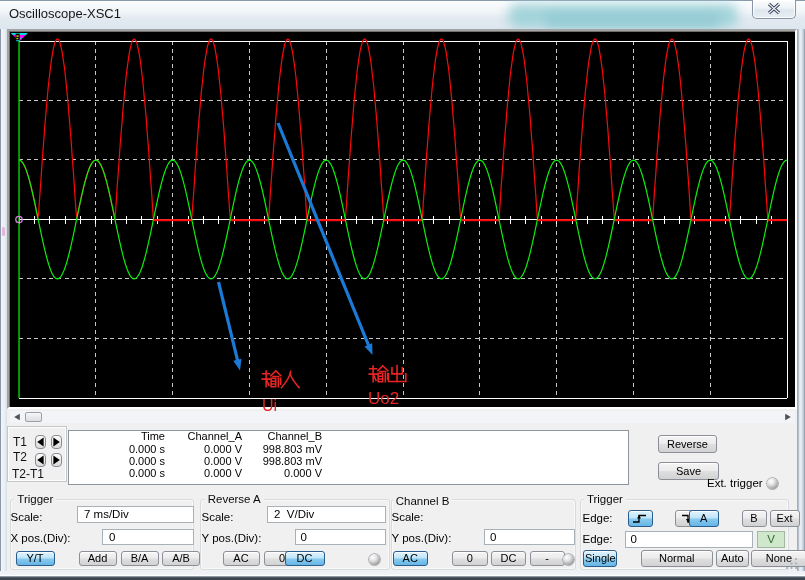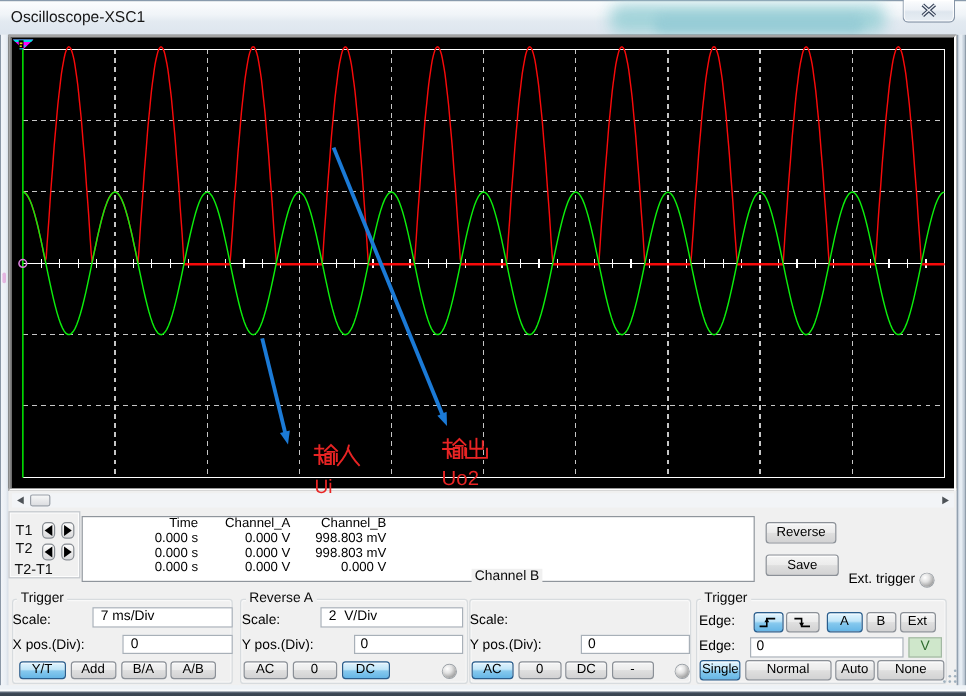--- a/index.html
+++ b/index.html
@@ -41,21 +41,21 @@
 .tlab { font-size:12px; color:#111; }
 .abtn { width:11px; height:14px; border:1px solid #878c92; border-radius:4px;
   background:linear-gradient(180deg,#fdfdfd,#ececec 50%,#d9dadc);
   display:flex; align-items:center; justify-content:center; }
 #table { left:68px; top:430px; width:561px; height:55px; background:#fff;
   border:1px solid #8f959c; font-size:11px; color:#000; }
 .tc { position:absolute; text-align:right; line-height:13px; }
 .btn { position:absolute; border:1px solid #8b9097; border-radius:3px;
   background:linear-gradient(180deg,#f5f5f5,#ebebeb 48%,#dfdfdf 52%,#d2d2d3);
   box-shadow:inset 0 1px 0 #fff; font-size:11px; color:#000;
-  display:flex; align-items:center; justify-content:center; }
+  display:flex; align-items:center; justify-content:center;margin-left:20px; }
 .btnb { position:absolute; border:1px solid #2a5d8c; border-radius:3px;
   background:linear-gradient(180deg,#e2f4fe,#bfe5f8 45%,#86c9ee 55%,#66b6e6);
   box-shadow:inset 0 1px 0 rgba(255,255,255,.8); font-size:11px; color:#000;
   display:flex; align-items:center; justify-content:center; }
 .lab { position:absolute; font-size:11.5px; color:#000; white-space:nowrap; }
 .fld { position:absolute; background:#fff; border:1px solid #a8b0b8; font-size:11.5px;
   color:#000; display:flex; align-items:center; }
 .grp { position:absolute; border:1px solid #d7dbde; border-radius:3px;
   box-shadow:inset 0 0 0 1px rgba(255,255,255,.6); }
 .glab { position:absolute; font-size:11.5px; color:#0a0a0a; background:#f0f0f0; padding:0 3px; }
@@ -263,21 +263,21 @@
 <div class="btn" style="left:638px;top:435px;width:59px;height:17.5px">Reverse</div>
 <div class="btn" style="left:638px;top:462px;width:61px;height:17.5px">Save</div>
 <div class="lab" style="left:707px;top:476.5px">Ext. trigger</div>
 <div class="radio" style="left:767px;top:478px"></div>
 
 <div class="grp" style="left:10px;top:499px;width:184px;height:71px"></div>
 <div class="glab" style="left:14.3px;top:492.5px">Trigger</div>
 <div class="grp" style="left:200px;top:499px;width:190px;height:71px"></div>
 <div class="glab" style="left:204.7px;top:492.5px">Reverse A</div>
 <div class="grp" style="left:390.5px;top:499px;width:185px;height:71px"></div>
-<div class="glab" style="left:392.7px;top:474px">Channel B</div>
+<div class="glab" style="left:392.7px;top:495px">Channel B</div>
 <div class="grp" style="left:580px;top:499px;width:209px;height:71px"></div>
 <div class="glab" style="left:583.9px;top:492.5px">Trigger</div>
 
 <div class="lab" style="left:10.5px;top:510.5px">Scale:</div>
 <div class="fld" style="left:77px;top:506px;width:116.5px;height:16.5px;padding-left:6px">7 ms/Div</div>
 <div class="lab" style="left:10.5px;top:532px">X pos.(Div):</div>
 <div class="fld" style="left:102px;top:529px;width:91.5px;height:16px;padding-left:6px">0</div>
 <div class="btnb" style="left:15.5px;top:550.5px;width:39px;height:15px">Y/T</div>
 <div class="btn" style="left:58.5px;top:550.5px;width:38px;height:15px">Add</div>
 <div class="btn" style="left:100.5px;top:550.5px;width:38px;height:15px">B/A</div>

